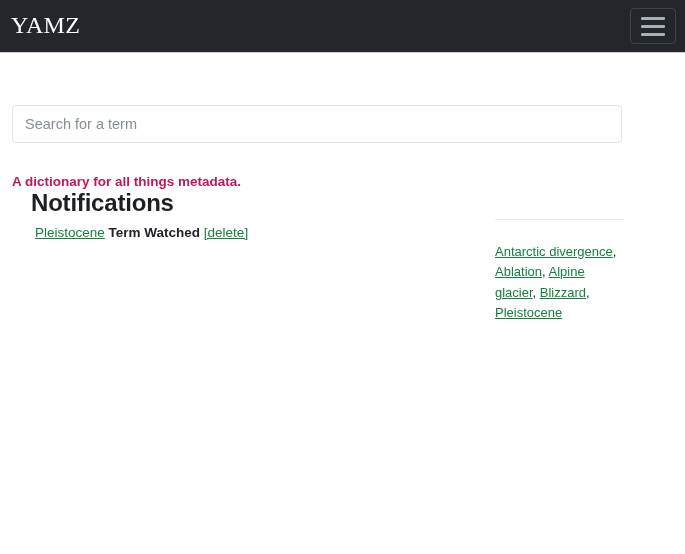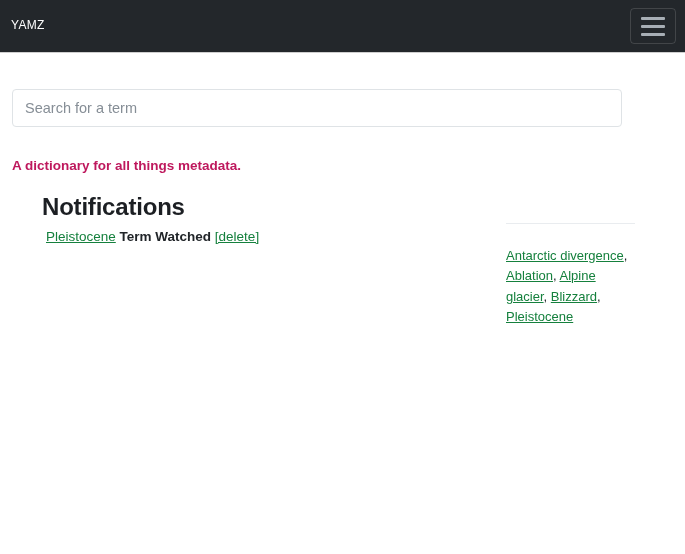--- a/index.html
+++ b/index.html
@@ -17,26 +17,27 @@
     height: 52px;
     background: #23272b;
     display: flex;
     align-items: center;
     justify-content: space-between;
     padding: 0 9px 0 11px;
     box-shadow: 0 1px 0 #cfcfcf;
   }
   .brand {
     color: #ffffff;
-    font-size: 12px;
+    font-size: 24px;
     font-weight: 400;
     letter-spacing: 0.3px;
     line-height: 1;
     text-decoration: none;
     padding-bottom: 2px;
+    font-family: Liberation Serif, serif;
   }
   .nav-toggle {
     width: 46px;
     height: 36px;
     border: 1px solid rgba(255,255,255,0.14);
     border-radius: 4px;
     background: transparent;
     display: flex;
     flex-direction: column;
     align-items: center;
@@ -52,21 +53,21 @@
     border-radius: 1px;
     background: #a7aeb5;
   }
 
   
   .container {
     padding: 0 12px;
   }
 
   .search-wrap {
-    padding-top: 37px;
+    padding-top: 53px;
   }
   .search-input {
     display: block;
     width: 610px;
     height: 38px;
     padding: 6px 12px;
     font-size: 14.5px;
     font-family: "Liberation Sans", sans-serif;
     color: #495057;
     background: #ffffff;
@@ -79,23 +80,21 @@
   .tagline {
     margin: 31px 0 0 0;
     font-size: 13.5px;
     color: #be185d;
     font-weight: 600;
   }
 
   
   .row {
     display: flex;
-    margin-top: 20px;
     align-items: flex-start;
-    justify-content: flex-end;
   }
   .col-main { width: 470px; padding-left: 19px; }
   .col-side { width: 180px; padding-left: 13px; }
 
   h2.section-title {
     margin: 0 0 6px 0;
     font-size: 24px;
     font-weight: 700;
     color: #1c1f23;
     letter-spacing: -0.2px;

